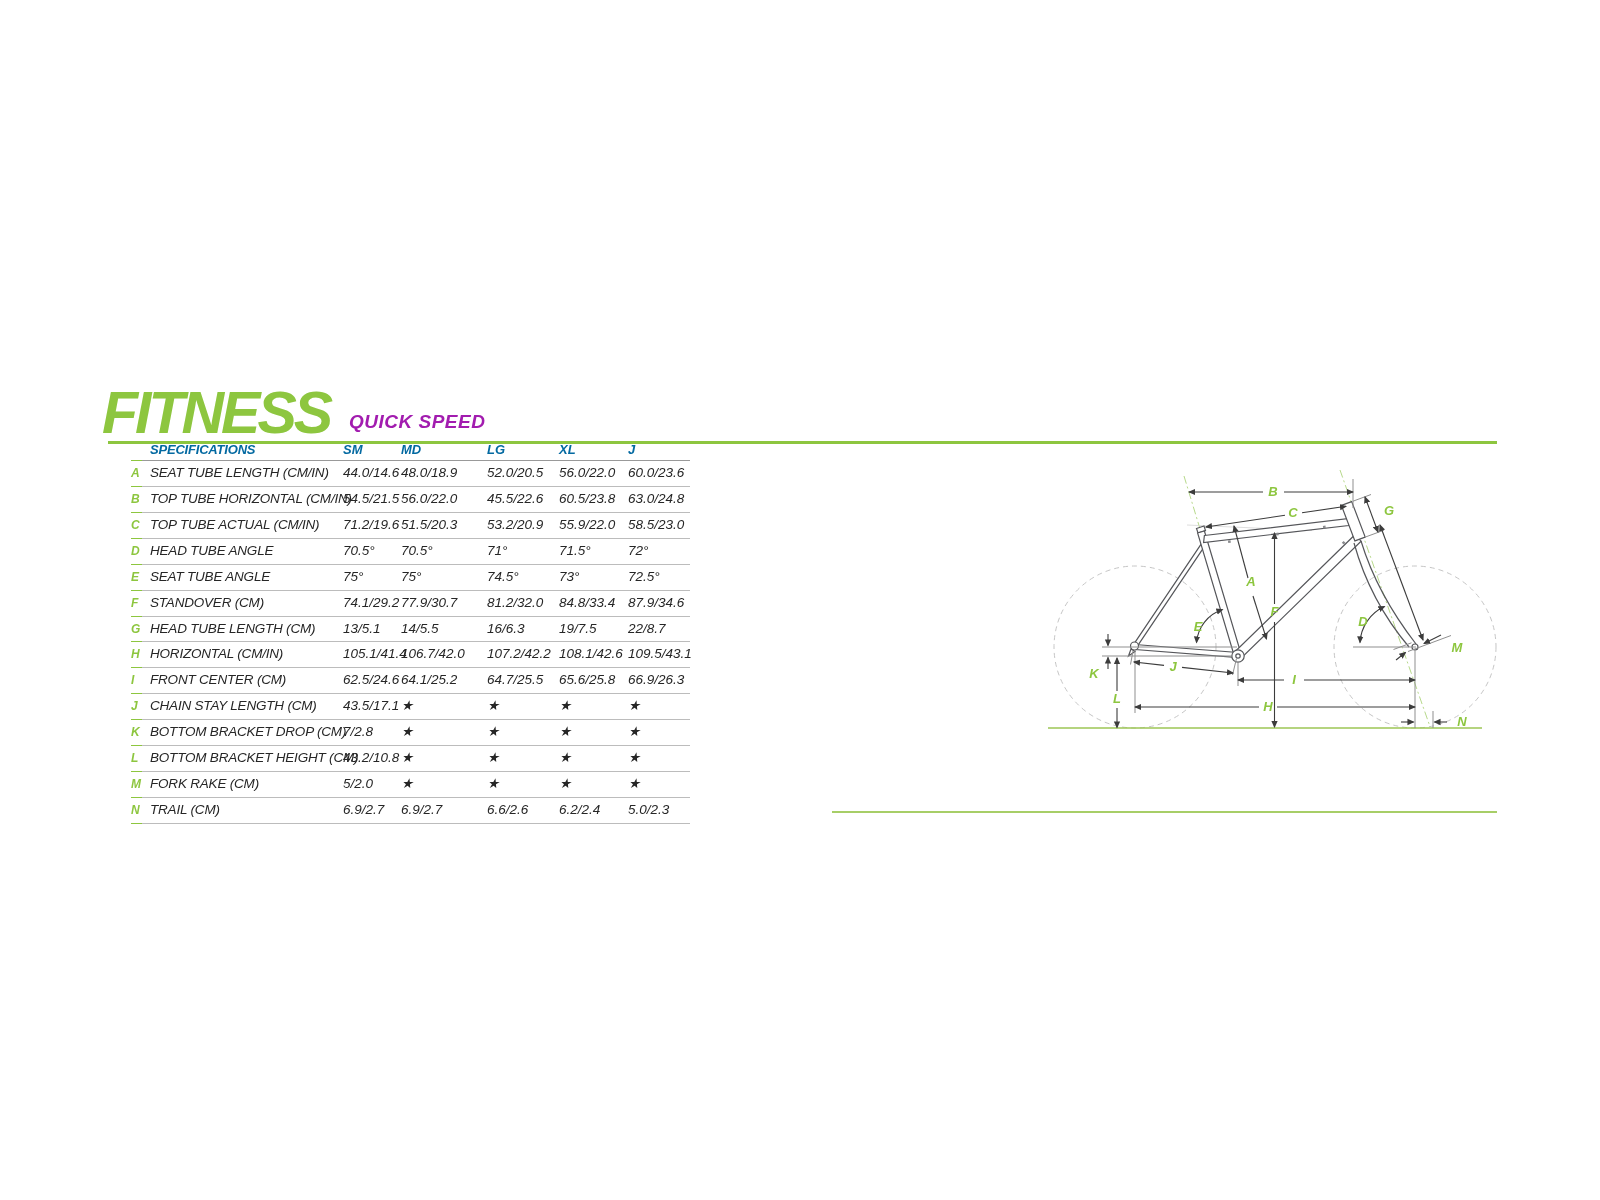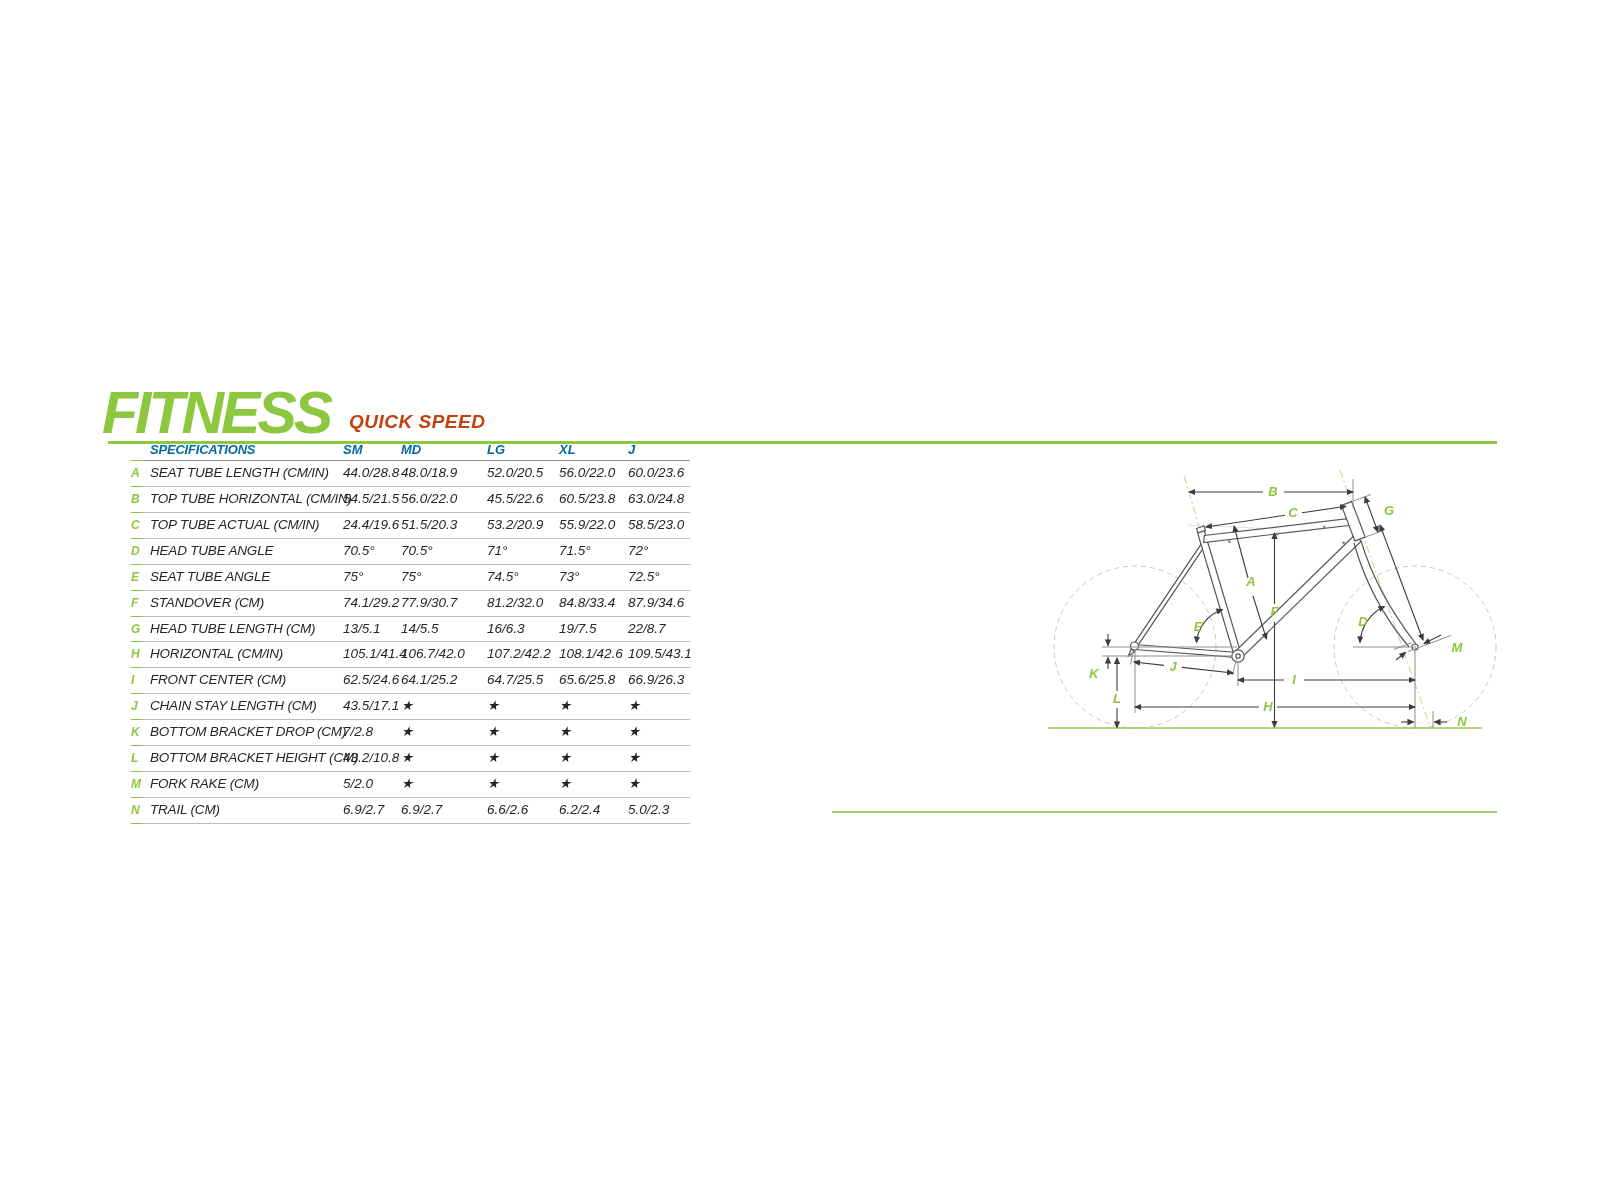--- a/index.html
+++ b/index.html
@@ -1,20 +1,20 @@
 <!DOCTYPE html>
 <html><head>
 <meta charset="utf-8">
 <style>
   html,body{margin:0;padding:0;background:#ffffff}
   .page{position:relative;width:1600px;height:844px;background:#fff;overflow:hidden;
         font-family:"Liberation Sans",sans-serif}
   .brand{position:absolute;left:102px;top:384px;color:#8dc63f;font-style:italic;font-weight:bold;
          font-size:59px;line-height:1;letter-spacing:-3px;white-space:nowrap}
-  .sub{position:absolute;left:349px;top:411px;color:#c2410c;font-style:italic;font-weight:bold;
+  .sub{position:absolute;left:349px;top:411px;color:#a21caf;font-style:italic;font-weight:bold;
        font-size:19px;letter-spacing:.5px;white-space:nowrap}
   .rule-top{position:absolute;left:108px;top:441px;width:1389px;height:3px;background:#8dc63f}
   .rule-bottom{position:absolute;left:832px;top:811px;width:665px;height:2px;background:#a7ce67}
   .spec-table{position:absolute;left:131px;top:442px;width:559px;font-style:italic}
   .thead{position:relative;height:18px;border-bottom:1px solid #999;color:#0369a1;
          font-weight:bold;font-size:13px}
   .trow{position:relative;height:24.93px;border-bottom:1px solid #bcbcbc;font-size:13.5px;color:#262626}
   .thead::after,.trow::after{content:"";position:absolute;left:0;bottom:-1px;width:11px;height:1px;background:#8dc63f}
   .cell{position:absolute;top:0;line-height:24.93px;white-space:nowrap}
   .thead .cell{line-height:16px}
@@ -41,39 +41,39 @@
       <span class="cell v0">SM</span>
       <span class="cell v1">MD</span>
       <span class="cell v2">LG</span>
       <span class="cell v3">XL</span>
       <span class="cell v4">J</span>
     </div>
     <div>
         <div class="trow">
       <span class="cell letter">A</span>
       <span class="cell name">SEAT TUBE LENGTH (CM/IN)</span>
-      <span class="cell v0">44.0/28.8</span>
+      <span class="cell v0">44.0/14.6</span>
       <span class="cell v1">48.0/18.9</span>
       <span class="cell v2">52.0/20.5</span>
       <span class="cell v3">56.0/22.0</span>
       <span class="cell v4">60.0/23.6</span>
     </div>
         <div class="trow">
       <span class="cell letter">B</span>
       <span class="cell name">TOP TUBE HORIZONTAL (CM/IN)</span>
       <span class="cell v0">54.5/21.5</span>
       <span class="cell v1">56.0/22.0</span>
       <span class="cell v2">45.5/22.6</span>
       <span class="cell v3">60.5/23.8</span>
       <span class="cell v4">63.0/24.8</span>
     </div>
         <div class="trow">
       <span class="cell letter">C</span>
       <span class="cell name">TOP TUBE ACTUAL (CM/IN)</span>
-      <span class="cell v0">24.4/19.6</span>
+      <span class="cell v0">71.2/19.6</span>
       <span class="cell v1">51.5/20.3</span>
       <span class="cell v2">53.2/20.9</span>
       <span class="cell v3">55.9/22.0</span>
       <span class="cell v4">58.5/23.0</span>
     </div>
         <div class="trow">
       <span class="cell letter">D</span>
       <span class="cell name">HEAD TUBE ANGLE</span>
       <span class="cell v0">70.5°</span>
       <span class="cell v1">70.5°</span>

